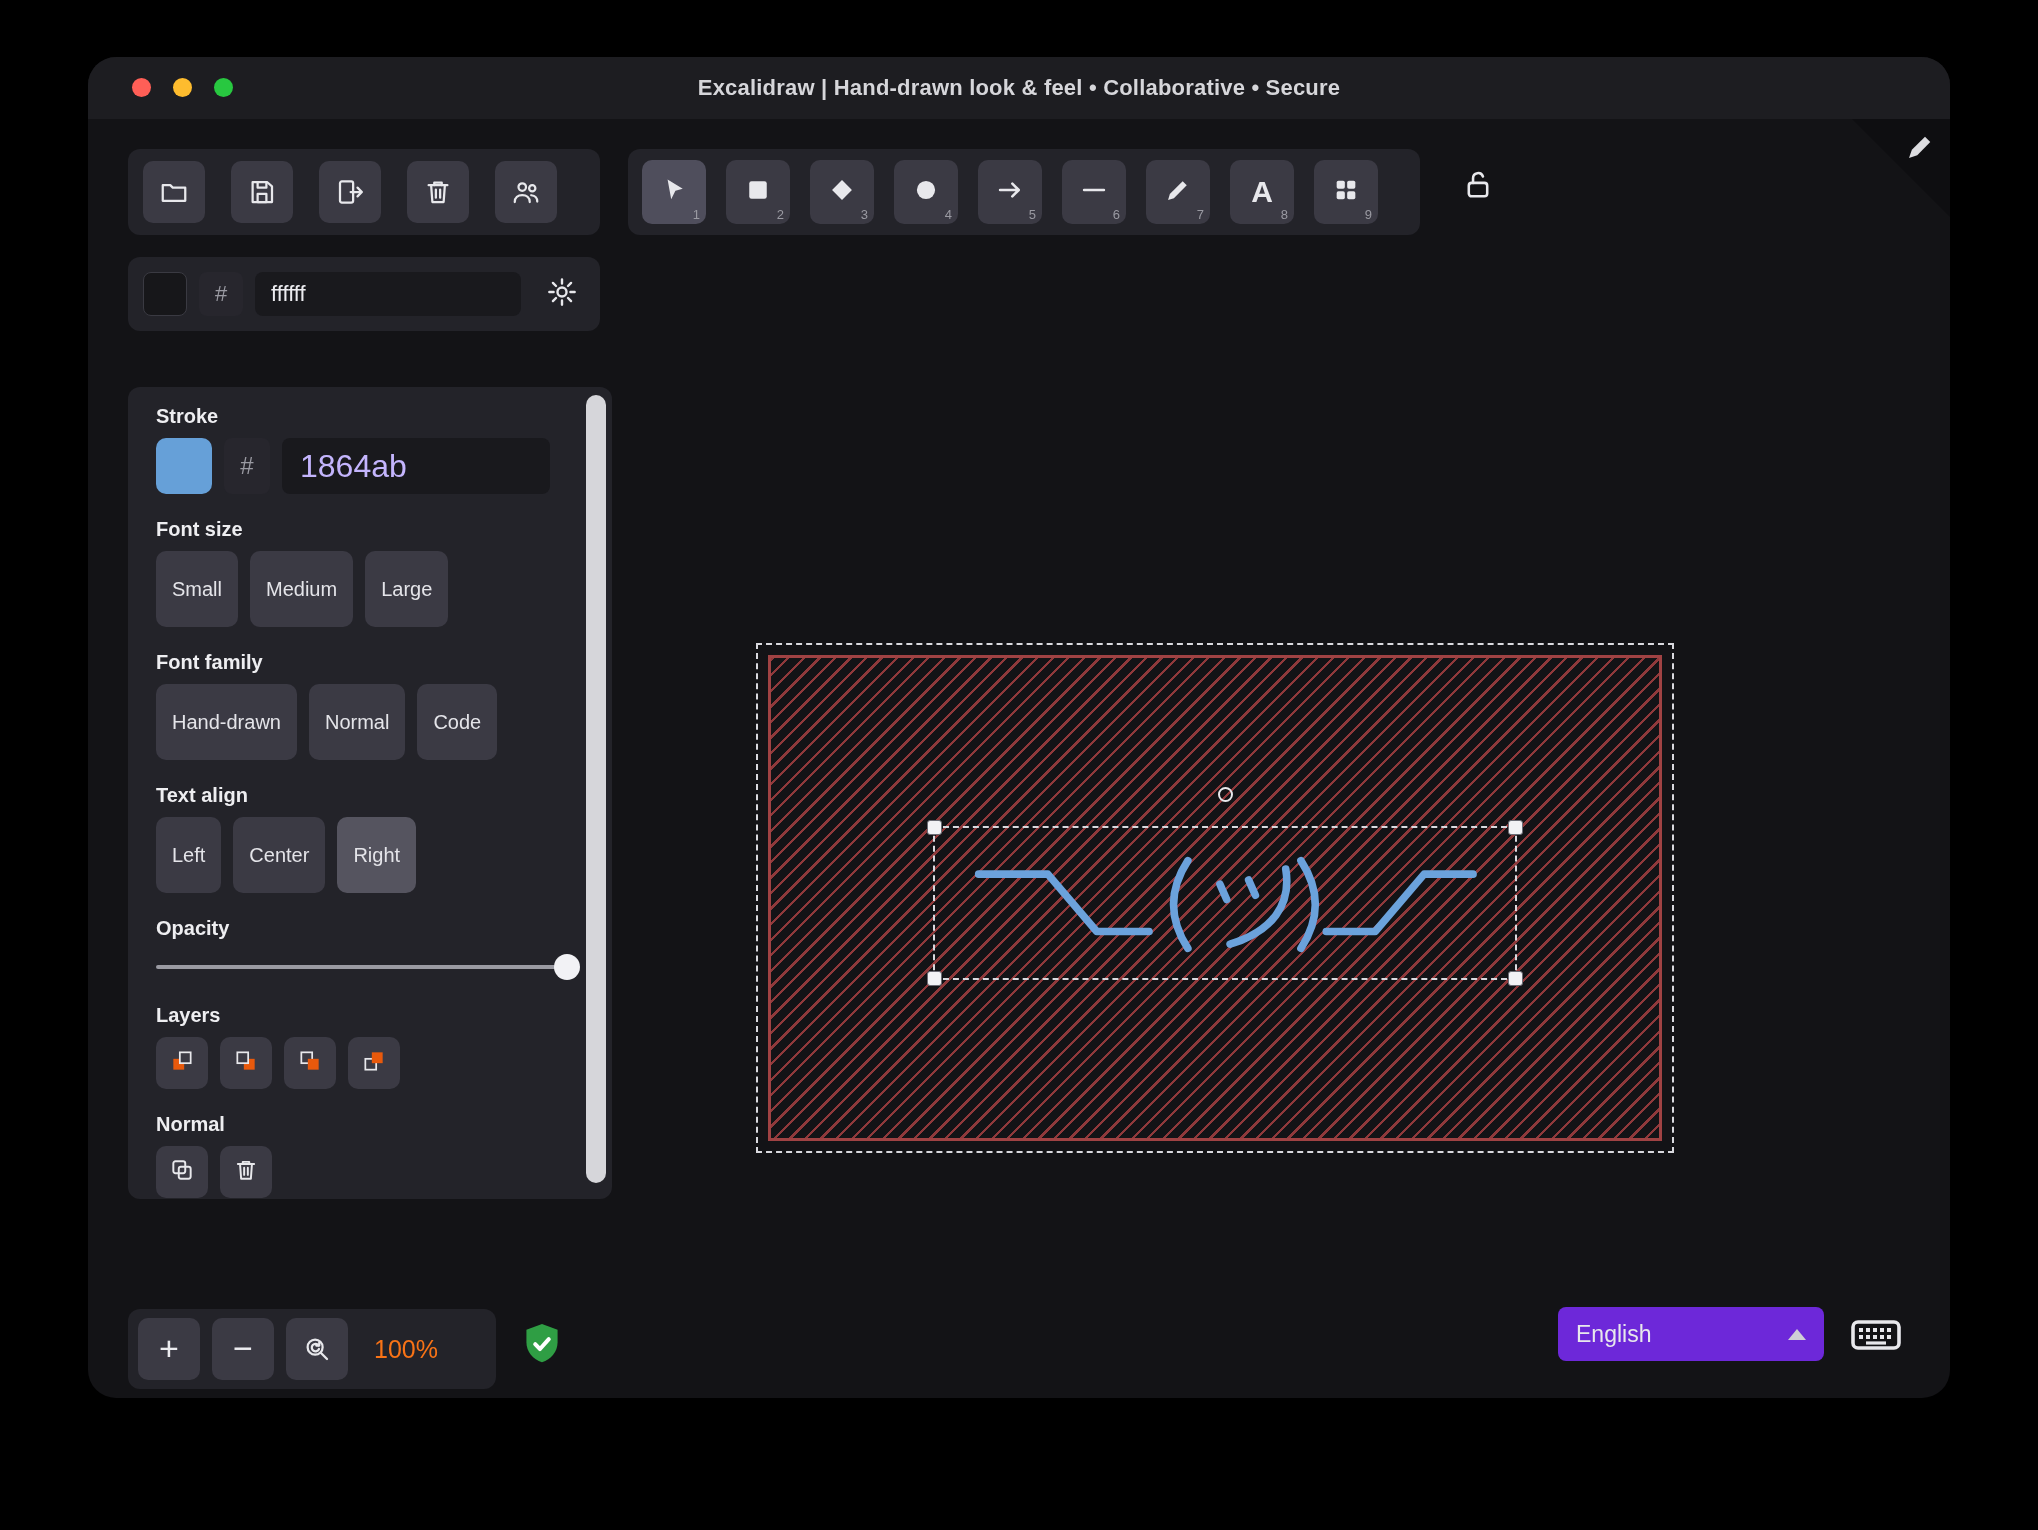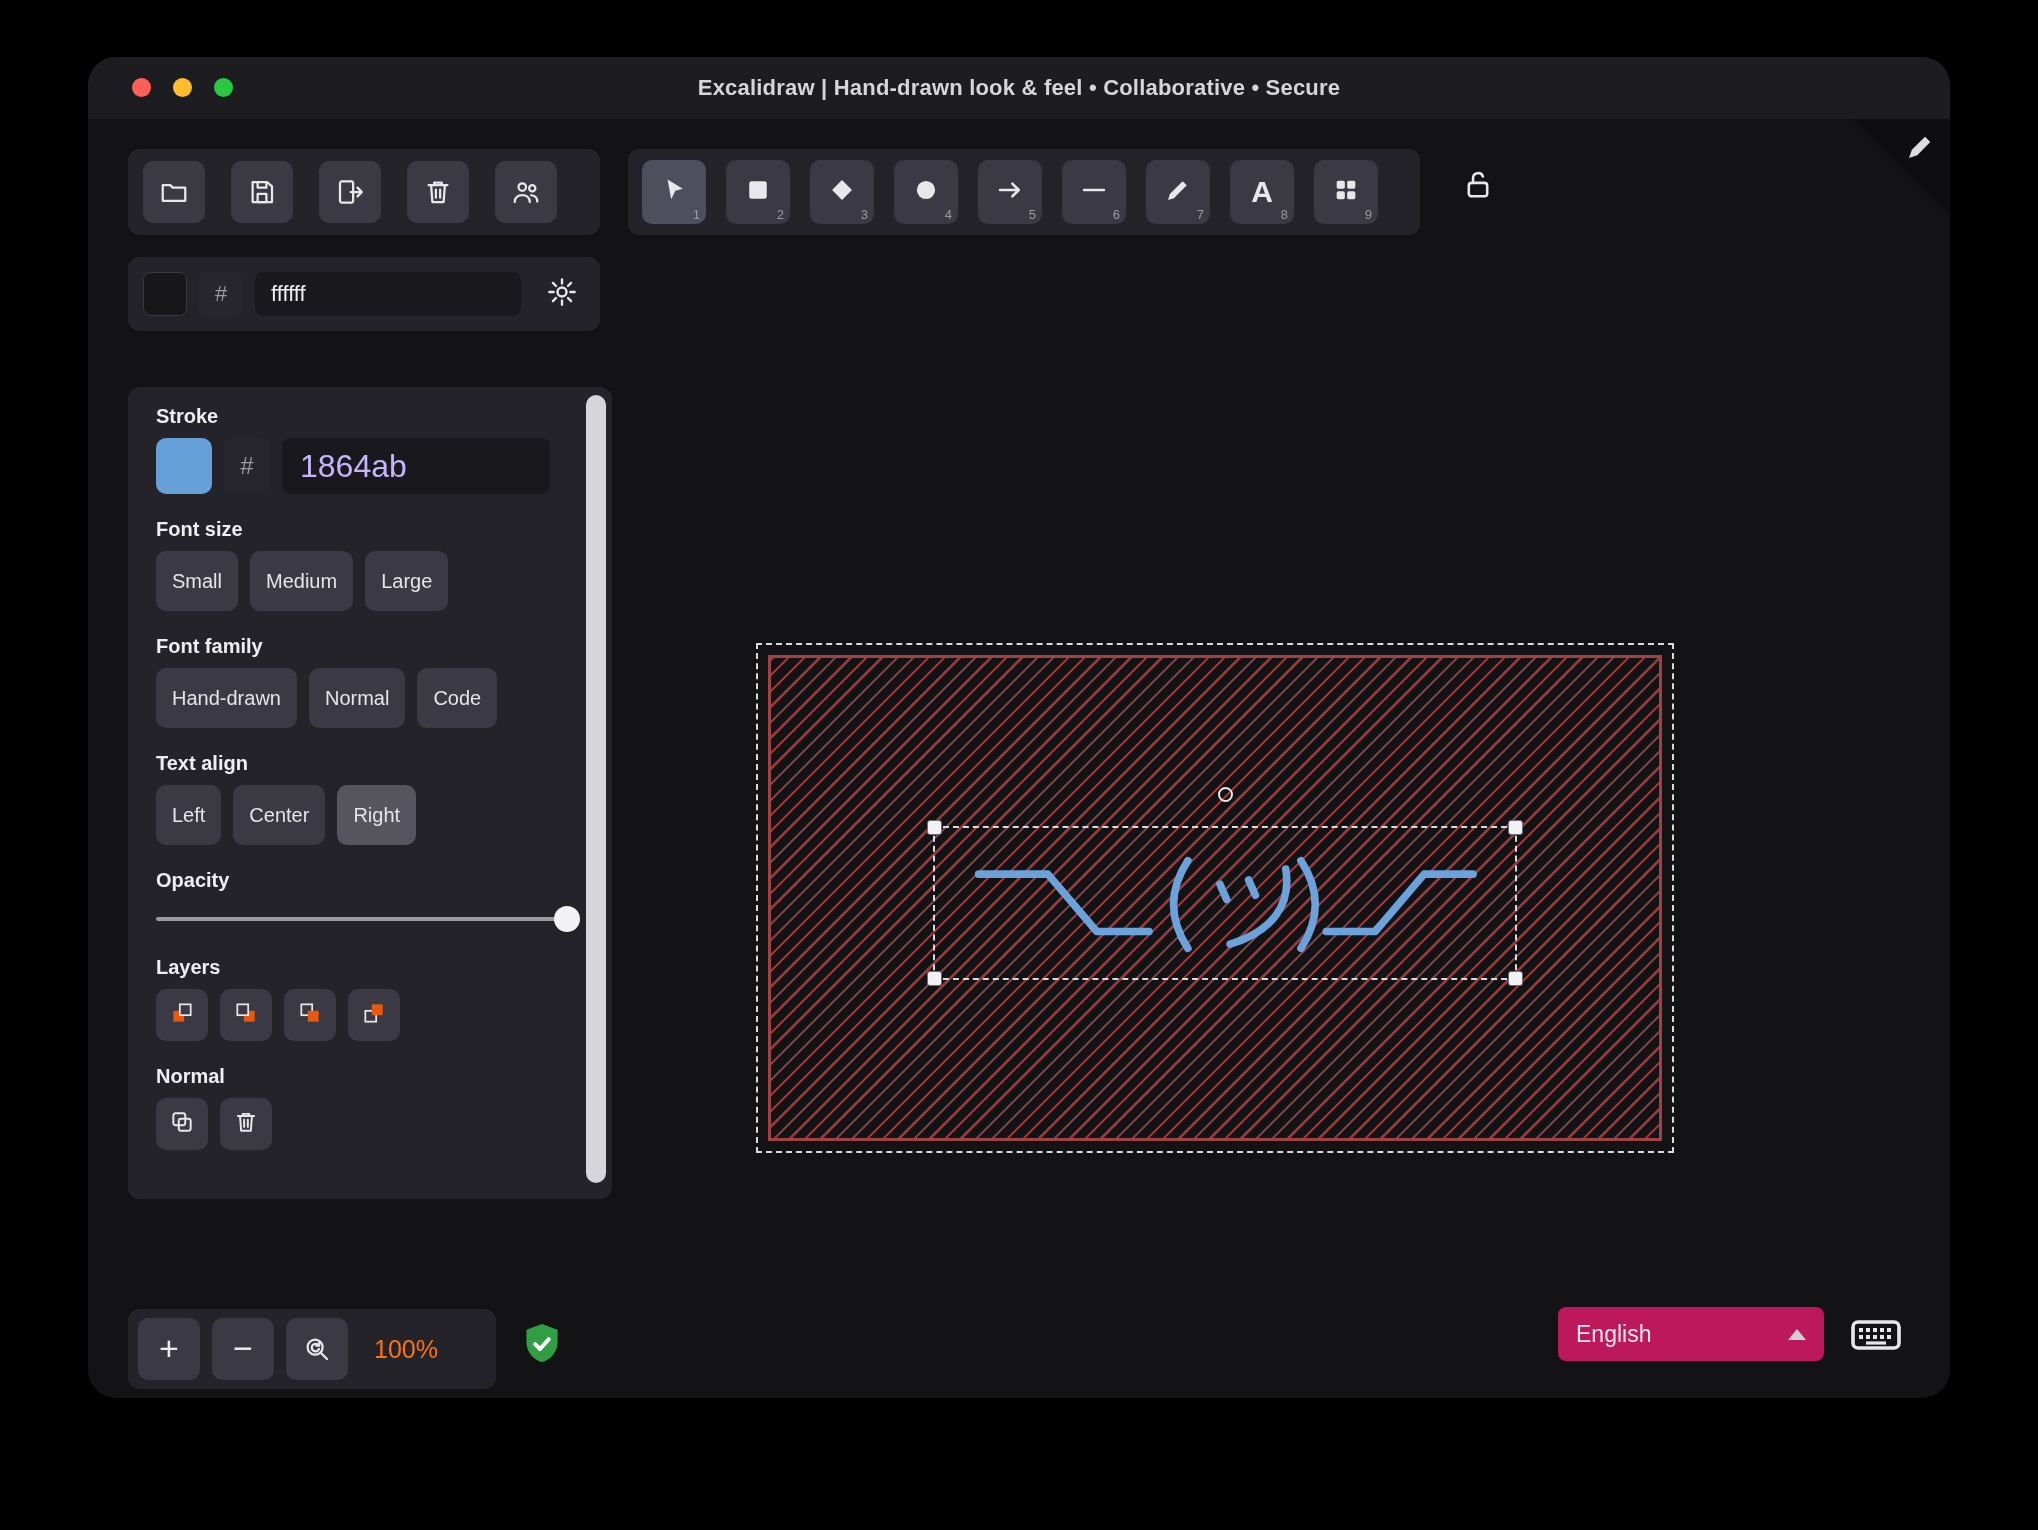--- a/index.html
+++ b/index.html
@@ -47,21 +47,21 @@
   
   .panel{left:40px;top:330px;width:484px;height:812px;padding:16px 18px 16px 14px;}
   .plabel{font-size:20px;font-weight:bold;color:#eeeef1;margin:24px 0 10px 14px;}
   .plabel.first{margin-top:2px;}
   .prow{display:flex;align-items:center;gap:12px;margin-left:14px;}
   .stroke-swatch{width:56px;height:56px;border-radius:10px;background:#66a0d8;}
   .stroke-hash{width:46px;height:56px;border-radius:8px;background:#27262d;color:#9a9aa2;font-size:24px;
                display:flex;align-items:center;justify-content:center;}
   .stroke-field{width:268px;height:56px;border-radius:8px;background:#19191d;color:#c4b5fd;font-size:32px;
                 display:flex;align-items:center;padding-left:18px;box-sizing:border-box;}
-  .chip{height:44px;padding:8px 16px;background:#3b3a44;color:#e4e4e9;font-size:20px;border-radius:10px;
+  .chip{height:44px;padding:16px 16px;background:#3b3a44;color:#e4e4e9;font-size:20px;border-radius:10px;
         display:inline-flex;align-items:center;flex:0 0 auto;}
   .chip.selected{background:#55545f;}
   .chiprow{display:flex;gap:12px;margin-left:14px;margin-bottom:12px;flex-wrap:wrap;}
   .slider{position:relative;height:26px;margin:14px 14px 0 14px;}
   .slider .track{position:absolute;left:0;right:10px;top:11px;height:4px;background:#9a9aa2;border-radius:2px;}
   .slider .thumb{position:absolute;right:0;top:0;width:26px;height:26px;border-radius:50%;background:#f2f2f5;}
   .minibtn{width:52px;height:52px;background:#3b3a44;border-radius:10px;display:flex;
            align-items:center;justify-content:center;flex:0 0 auto;}
   .panel-scrollbar{position:absolute;right:6px;top:8px;bottom:16px;width:20px;border-radius:10px;background:#d6d6da;}
   
@@ -78,21 +78,21 @@
   .handle.bl{left:-8px;bottom:-8px;} .handle.br{right:-8px;bottom:-8px;}
   .rotate-handle{position:absolute;left:1130px;top:730px;width:15px;height:15px;border-radius:50%;
                  border:2.5px solid #e8e8ec;background:transparent;box-sizing:border-box;}
   .shrug-svg{position:absolute;left:852px;top:780px;}
   
   .zoom-island{left:40px;top:1252px;width:368px;height:80px;display:flex;align-items:center;
                gap:12px;padding:0 10px;}
   .zoom-glyph{font-size:34px;color:#ececf0;line-height:1;margin-top:-3px;}
   .zoomlabel{margin-left:14px;font-size:25px;color:#f97316;}
   .shield{position:absolute;left:432px;top:1264px;}
-  .lang-select{position:absolute;left:1470px;top:1250px;width:266px;height:54px;background:#be185d;
+  .lang-select{position:absolute;left:1470px;top:1250px;width:266px;height:54px;background:#6d28d9;
                border-radius:8px;display:flex;align-items:center;justify-content:space-between;
                padding:0 18px;box-sizing:border-box;}
   .lang-select .val{font-size:23px;color:#e8e8ec;}
   .caret-up{width:0;height:0;border-left:9px solid transparent;border-right:9px solid transparent;
             border-bottom:11px solid #cfcfd6;}
   .kbd-icon{position:absolute;left:1762px;top:1258px;}
 </style>
 </head>
 <body>
 

